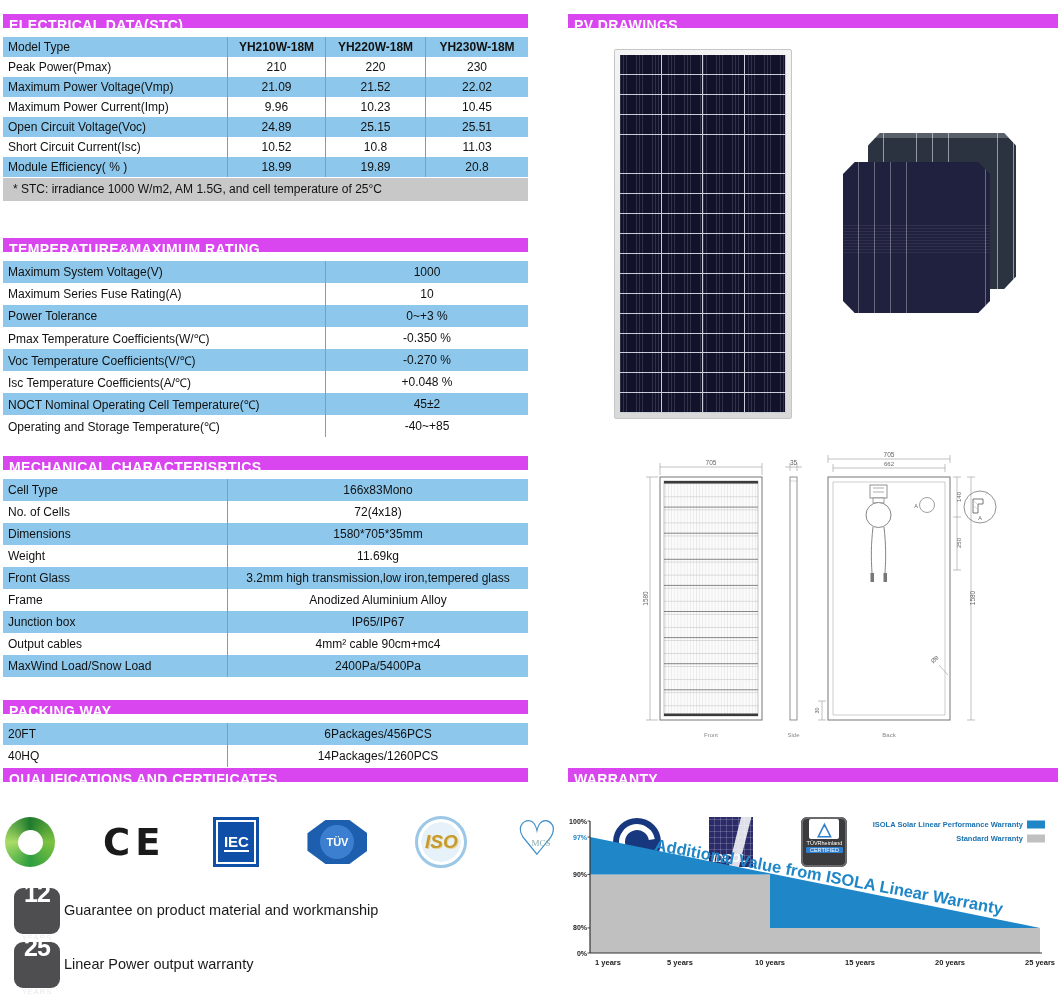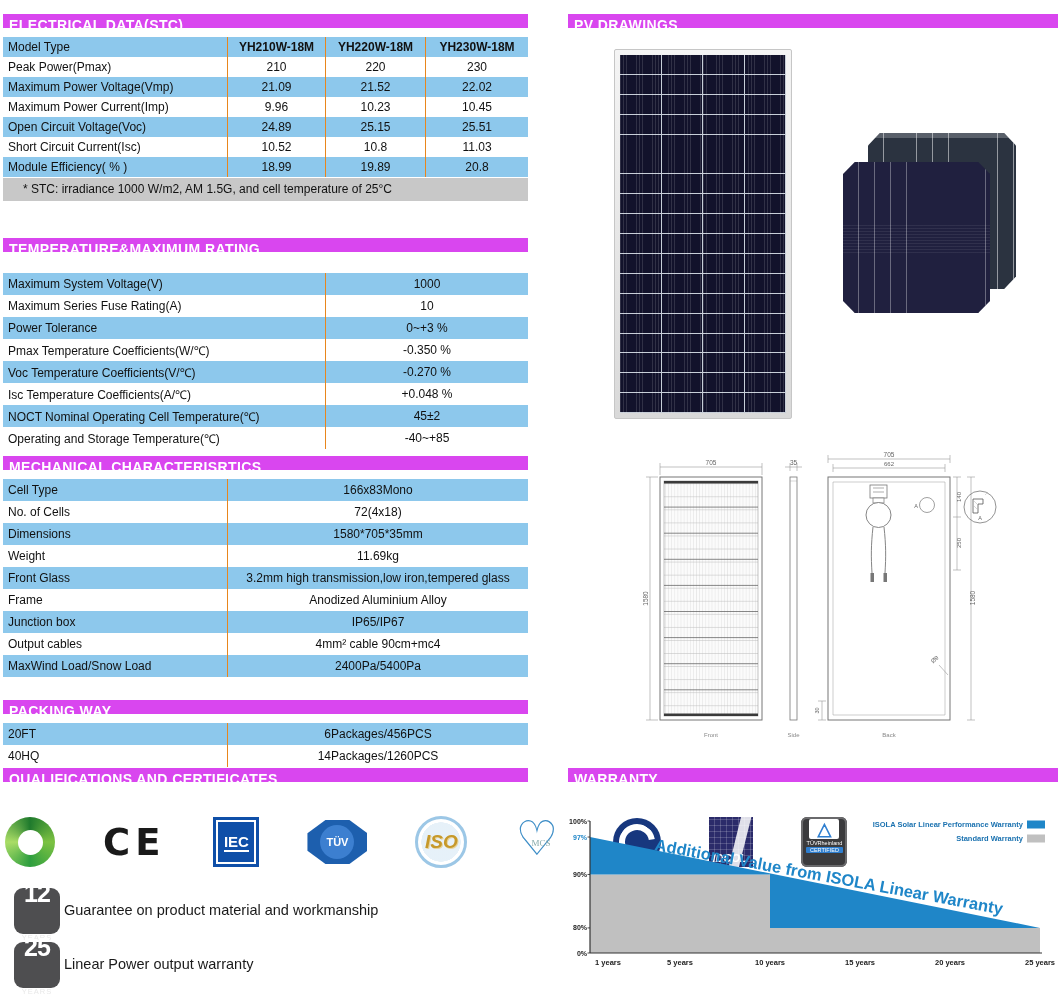--- a/index.html
+++ b/index.html
@@ -14,21 +14,21 @@
   .trow{display:flex;height:22px;align-items:stretch;font-size:12px;background:#fff;}
   .trow.h20{height:20px;}
   .trow.blue{background:#8DC8EC;}
   .tl{display:flex;align-items:center;padding-left:5px;box-sizing:border-box;}
   .tv{display:flex;align-items:center;justify-content:center;border-left:1px solid #E8861D;
       box-sizing:border-box;text-align:center;}
   .w224{flex:0 0 224px;} .w322{flex:0 0 322px;}
   .w98{flex:0 0 98px;} .w100{flex:0 0 100px;} .wrest{flex:1;}
   .bold{font-weight:bold;}
   .note{position:absolute;left:3px;width:525px;height:23px;background:#C8C8C8;font-size:12px;
-        line-height:23px;padding-left:20px;box-sizing:border-box;}
+        line-height:23px;padding-left:10px;box-sizing:border-box;}
   
   .certs{position:absolute;left:5px;top:812px;width:523px;height:60px;display:flex;
          align-items:center;justify-content:space-between;gap:48px;}
   .logo{display:flex;align-items:center;justify-content:center;position:relative;}
   .gring{width:50px;height:50px;border-radius:50%;
          background:conic-gradient(#1f7a2d,#7cc242,#2e9e3f,#aadd66,#1f7a2d);
          display:flex;align-items:center;justify-content:center;}
   .gring-in{width:25px;height:25px;border-radius:50%;background:#fff;}
   .ce-t{font-family:"DejaVu Sans",sans-serif;font-size:37px;font-weight:bold;color:#1a1a1a;letter-spacing:5px;}
   .iec{width:42px;height:46px;background:#0f4fa8;display:flex;flex-direction:column;align-items:center;
@@ -136,21 +136,21 @@
     <div class="trow h20 blue">
       <div class="tl w224">Module Efficiency( % )</div>
       <div class="tv w98">18.99</div>
       <div class="tv w100">19.89</div>
       <div class="tv wrest">20.8</div>
     </div>
   </div>
   <div class="note" style="top:178px;">* STC:  irradiance 1000 W/m2, AM 1.5G, and cell temperature of 25°C</div>
 
   <div class="hbar" style="left:3px;top:238px;width:525px;"><span>TEMPERATURE&amp;MAXIMUM  RATING</span></div>
-  <div class="tbl" style="top:261px;margin-top:12px;">
+  <div class="tbl" style="top:261px;">
     <div class="trow blue">
         <div class="tl w322">Maximum System Voltage(V)</div>
         <div class="tv wrest">1000</div>
       </div>
     <div class="trow">
         <div class="tl w322">Maximum Series Fuse Rating(A)</div>
         <div class="tv wrest">10</div>
       </div>
     <div class="trow blue">
         <div class="tl w322">Power Tolerance</div>

